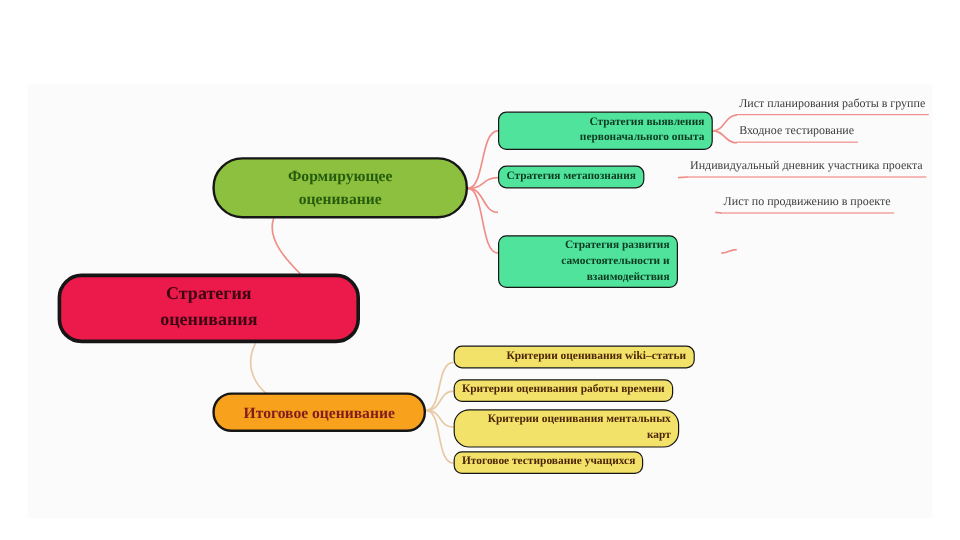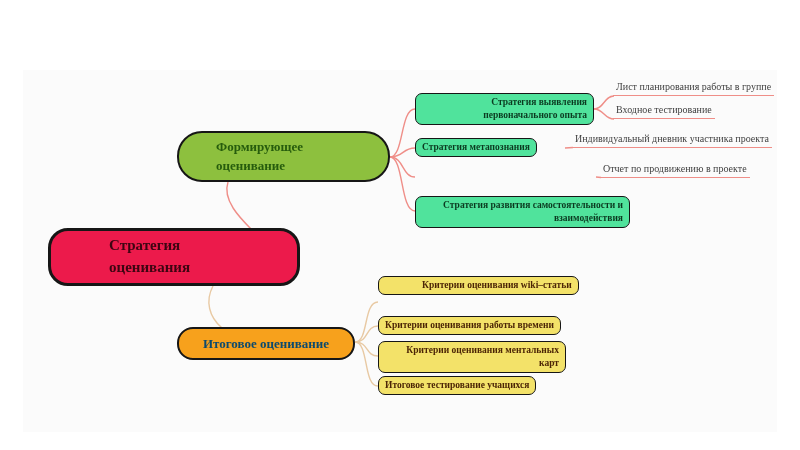--- a/index.html
+++ b/index.html
@@ -5,60 +5,60 @@
   html,body{margin:0;padding:0;}
   body{
     width:800px;height:450px;overflow:hidden;background:#ffffff;
     font-family:"Liberation Serif","DejaVu Serif",serif;
     position:relative;
   }
   .canvas{position:absolute;left:0;top:0;width:800px;height:450px;}
   .panel{position:absolute;left:23px;top:70px;width:754px;height:362px;background:#fbfbfb;}
   svg.links{position:absolute;left:0;top:0;width:800px;height:450px;pointer-events:none;}
 
-  .node{position:absolute;box-sizing:border-box;display:flex;align-items:center;justify-content:center;}
+  .node{position:absolute;box-sizing:border-box;display:flex;align-items:center;justify-content:center;text-align:center;}
 
   .node-root{
     left:48px;top:228px;width:252px;height:58px;
     background:#ec1a4b;border:3px solid #161616;border-radius:20px;
     color:#3d0512;font-weight:bold;font-size:15px;line-height:1.45;
   }
   .node-root .txt{width:130px;}
 
   .node-formative{
     left:177px;top:131px;width:213px;height:51px;
     background:#8dc03e;border:2.5px solid #161616;border-radius:25px;
     color:#265c0d;font-weight:bold;font-size:13px;line-height:1.4;
   }
   .node-formative .txt{width:135px;}
 
   .node-summative{
     left:177px;top:327px;width:178px;height:33px;
     background:#f7a11c;border:2.5px solid #161616;border-radius:16px;
-    color:#0c4a6e;font-weight:bold;font-size:13px;white-space:nowrap;
+    color:#7f1d1d;font-weight:bold;font-size:13px;white-space:nowrap;
   }
 
   .child{
     position:absolute;box-sizing:border-box;left:415px;
     border:1.4px solid #161616;border-radius:7px;
     padding:2px 6px;font-weight:bold;font-size:9.5px;line-height:1.35;
     text-align:right;
   }
   .child.teal{background:#50e39c;color:#0b3a20;}
   .child.yellow{background:#f3e269;color:#4c2506;left:378px;}
   .oneline{white-space:nowrap;}
 
   .c-t1{top:93px;width:179px;}
   .c-t2{top:138px;}
   .c-t3{top:167px;}
-  .c-t4{top:196px;width:215px;}
+  .c-t4{top:196px;width:150px;}
 
-  .c-y1{top:276px;padding-left:43px;}
+  .c-y1{top:288px;padding-left:43px;}
   .c-y2{top:316px;}
-  .c-y3{top:341px;width:188px;}
+  .c-y3{top:341px;width:188px;border-radius:13px;}
   .c-y4{top:376px;}
 
   .leaf{
     position:absolute;font-size:10px;color:#3f3f3f;white-space:nowrap;
     padding:0 3px 3px 3px;border-bottom:1.5px solid #ef8e88;
   }
   .l-1{left:613px;top:81px;}
   .l-2{left:613px;top:104px;}
   .l-3{left:572px;top:133px;}
   .l-4{left:600px;top:163px;}
@@ -100,21 +100,21 @@
     <span class="txt">Формирующее оценивание</span>
   </div>
 
   <div class="child teal c-t1">Стратегия выявления первоначального опыта</div>
   <div class="child teal oneline c-t2">Стратегия метапознания</div>
   <div class="child teal c-t4">Стратегия развития самостоятельности и взаимодействия</div>
 
   <div class="leaf l-1">Лист планирования работы в группе</div>
   <div class="leaf l-2">Входное тестирование</div>
   <div class="leaf l-3">Индивидуальный дневник участника проекта</div>
-  <div class="leaf l-4">Отчет по продвижению в проекте</div>
+  <div class="leaf l-4">Лист по продвижению в проекте</div>
 
   <div class="node node-summative">
     <span>Итоговое оценивание</span>
   </div>
 
   <div class="child yellow oneline c-y1">Критерии оценивания wiki–статьи</div>
   <div class="child yellow oneline c-y2">Критерии оценивания работы времени</div>
   <div class="child yellow c-y3">Критерии оценивания ментальных карт</div>
   <div class="child yellow oneline c-y4">Итоговое тестирование учащихся</div>
 </div>

